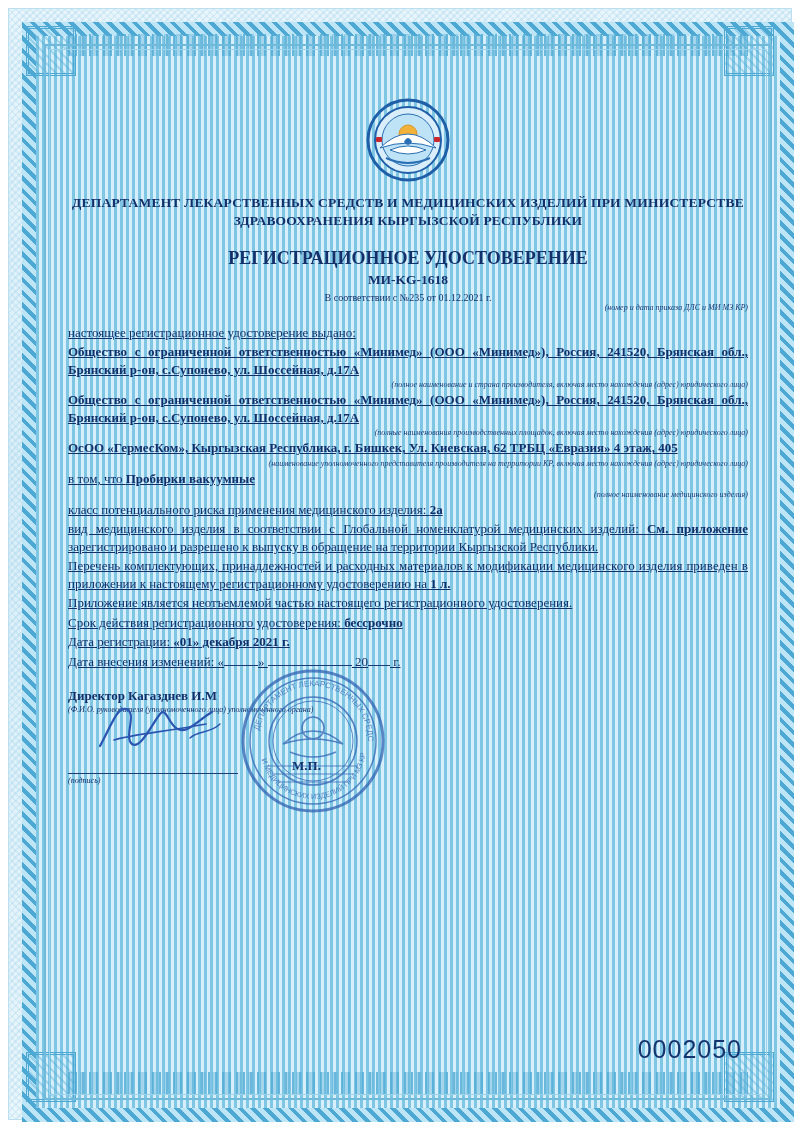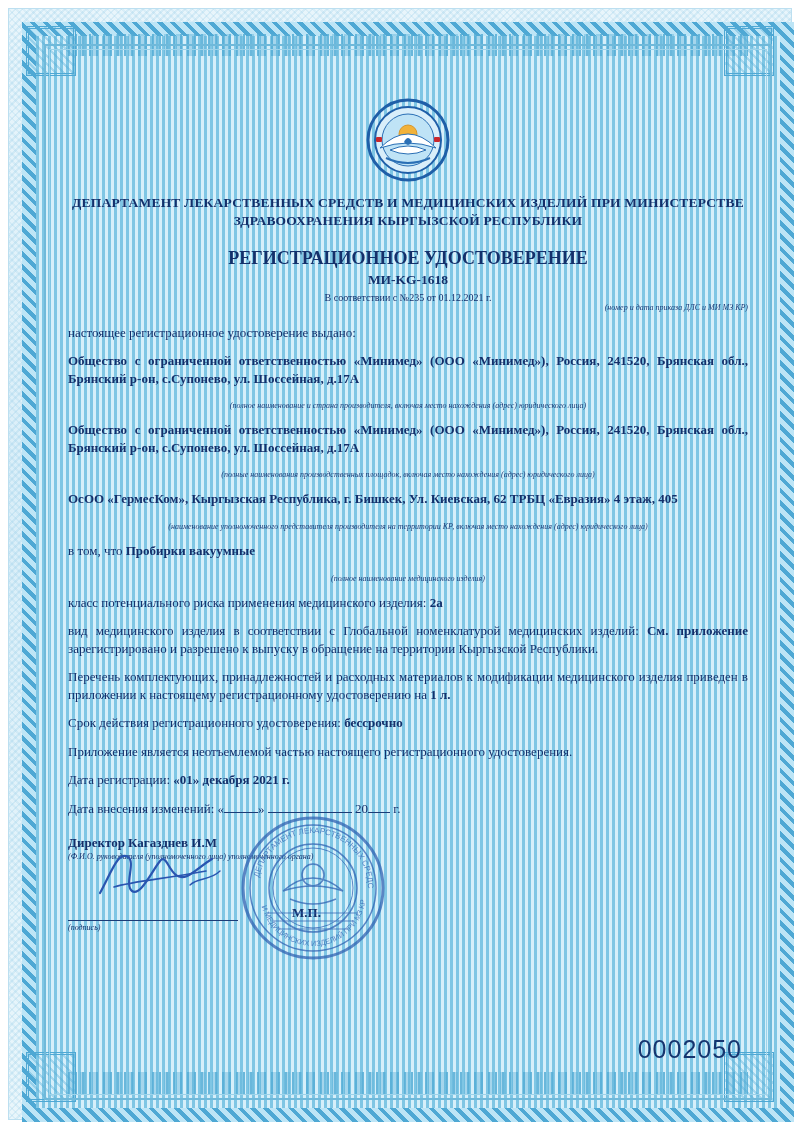--- a/index.html
+++ b/index.html
@@ -133,32 +133,33 @@
     margin-top: 4px;
   }
   .caption {
     text-align: right;
     font-size: 8px;
     font-style: italic;
     margin-top: 0px;
     color: #1b3c77;
   }
   .caption.left {
-    text-align: center;
-    margin-top: 14px;
+    text-align: right;
+    margin-top: 2px;
   }
 
   .body {
     margin-top: 12px;
     font-size: 13px;
   }
   .para {
-    margin-top: 11px;
+    margin-top: 2px;
     text-align: justify;
     line-height: 1.35;
+    text-decoration: underline;
   }
   .para.lead { text-align: left; }
   .b { font-weight: bold; }
 
   .sig-block {
     margin-top: 18px;
     position: relative;
   }
   .sig-name {
     font-weight: bold;
@@ -296,25 +297,25 @@
         </div>
 
         <div class="para">
           <span>вид медицинского изделия в соответствии с Глобальной номенклатурой медицинских изделий: </span><span class="b">См. приложение</span><span> зарегистрировано и разрешено к выпуску в обращение на территории Кыргызской Республики.</span>
         </div>
 
         <div class="para">
           <span>Перечень комплектующих, принадлежностей и расходных материалов к модификации медицинского изделия приведен в приложении к настоящему регистрационному удостоверению на </span><span class="b">1 л.</span>
         </div>
 
+        <div class="para lead">Приложение является неотъемлемой частью настоящего регистрационного удостоверения.</div>
+
         <div class="para lead">
           <span>Срок действия регистрационного удостоверения: </span><span class="b">бессрочно</span>
         </div>
-
-        <div class="para lead">Приложение является неотъемлемой частью настоящего регистрационного удостоверения.</div>
 
         <div class="para lead">
           <span>Дата регистрации: </span><span class="b">«01» декабря 2021 г.</span>
         </div>
 
         <div class="para lead">
           <span>Дата внесения изменений: «</span><span class="blank-line bl-sm"></span><span>» </span><span class="blank-line bl-md"></span><span> 20</span><span class="blank-line bl-xs"></span><span> г.</span>
         </div>
 
         <div class="sig-block">

